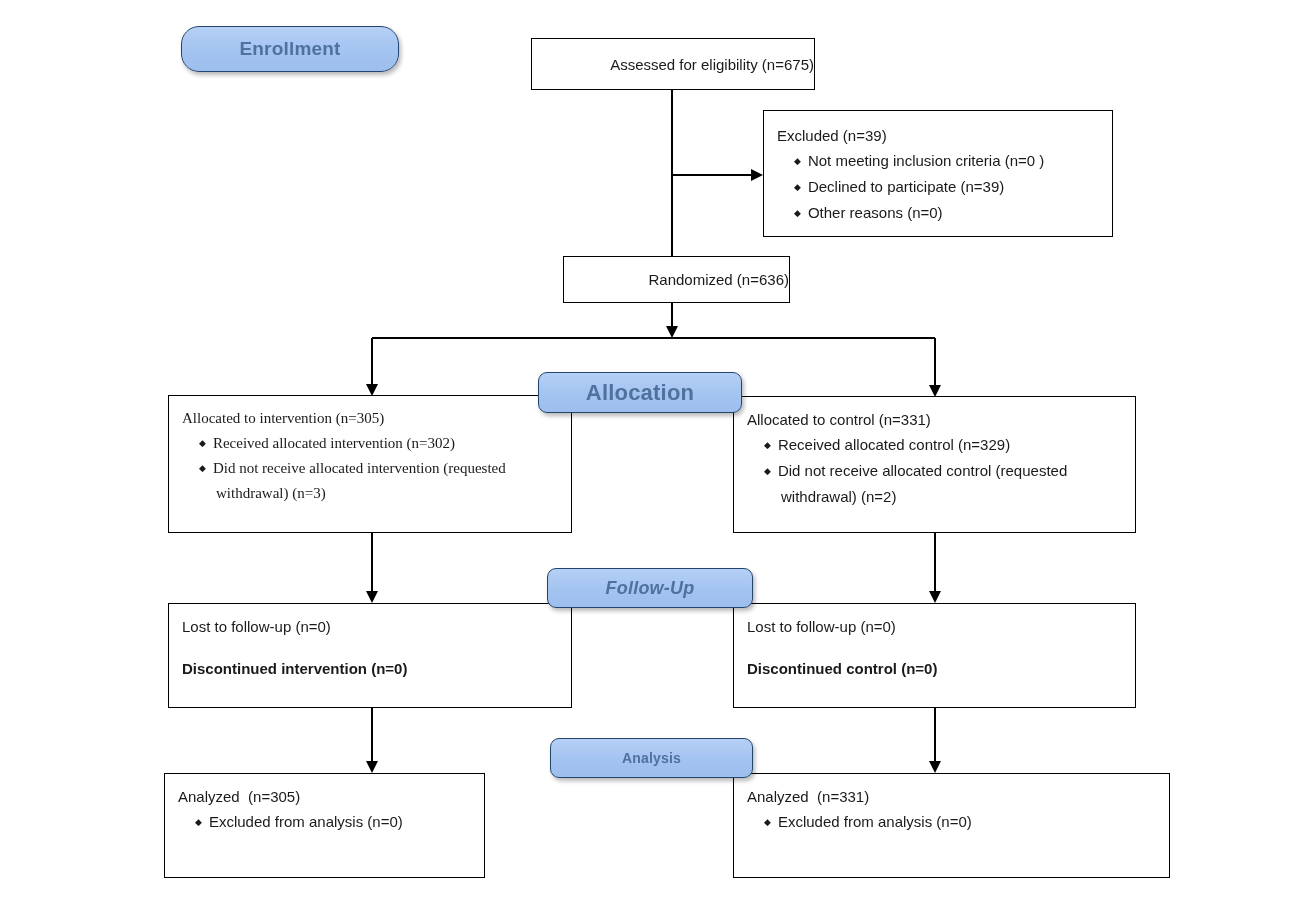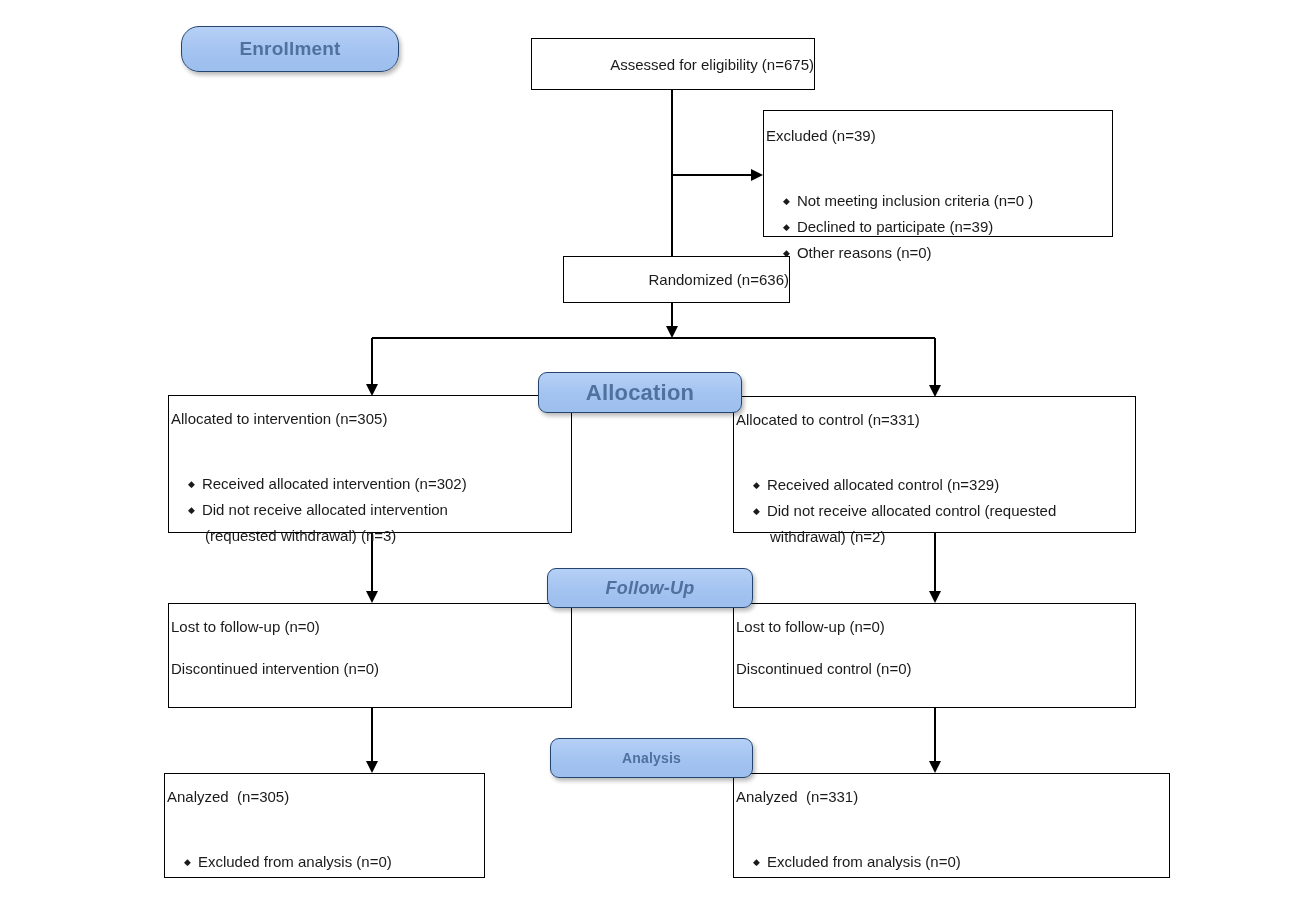--- a/index.html
+++ b/index.html
@@ -41,59 +41,59 @@
   .stage-followup   { left: 547px; top: 568px; width: 206px; height: 40px; font-size: 18px; font-style: italic; }
   .stage-analysis   { left: 550px; top: 738px; width: 203px; height: 40px; font-size: 14px; }
 
   
   .box {
     position: absolute;
     background: #ffffff;
     border: 1.5px solid #000000;
     font-size: 15px;
     color: #1a1a1a;
-    padding: 10px 2px;
+    padding: 10px 13px;
     line-height: 25px;
     z-index: 2;
   }
   .box.center {
     display: flex;
     align-items: center;
     justify-content: flex-end;
     padding: 0;
     text-align: center;
   }
 
   .box-assessed      { left: 531px; top: 38px;  width: 284px; height: 52px; }
   .box-excluded      { left: 763px; top: 110px; width: 350px; height: 127px; padding-top: 12px; }
   .box-randomized    { left: 563px; top: 256px; width: 227px; height: 47px; }
-  .box-alloc-left    { left: 168px; top: 395px; width: 404px; height: 138px; }
+  .box-alloc-left    { left: 168px; top: 395px; width: 404px; height: 138px; font-family: Liberation Serif, serif; }
   .box-alloc-right   { left: 733px; top: 396px; width: 403px; height: 137px; }
   .box-follow-left   { left: 168px; top: 603px; width: 404px; height: 105px; }
   .box-follow-right  { left: 733px; top: 603px; width: 403px; height: 105px; }
   .box-analysis-left { left: 164px; top: 773px; width: 321px; height: 105px; }
   .box-analysis-right{ left: 733px; top: 773px; width: 437px; height: 105px; }
 
   .box-title { white-space: pre-wrap; }
 
-  .box ul { list-style: none; margin-top: 40px; }
+  .box ul { list-style: none; }
   .box li {
     padding-left: 34px;
     text-indent: -17px;
   }
   .box li::before {
     content: "\25C6";
     font-size: 9px;
     margin-right: 7px;
     vertical-align: 2px;
   }
   .box li.wrap-narrow { max-width: 326px; }
 
   .box-follow-left p + p,
-  .box-follow-right p + p { margin-top: 17px; }
+  .box-follow-right p + p { margin-top: 17px; font-weight: bold; }
 </style>
 </head>
 <body>
 
 <div class="canvas">
 
   <svg class="arrows" width="1300" height="900" viewBox="0 0 1300 900">
     <g stroke="#000000" stroke-width="2" fill="none">
 
       <line x1="672" y1="90" x2="672" y2="256"></line>

